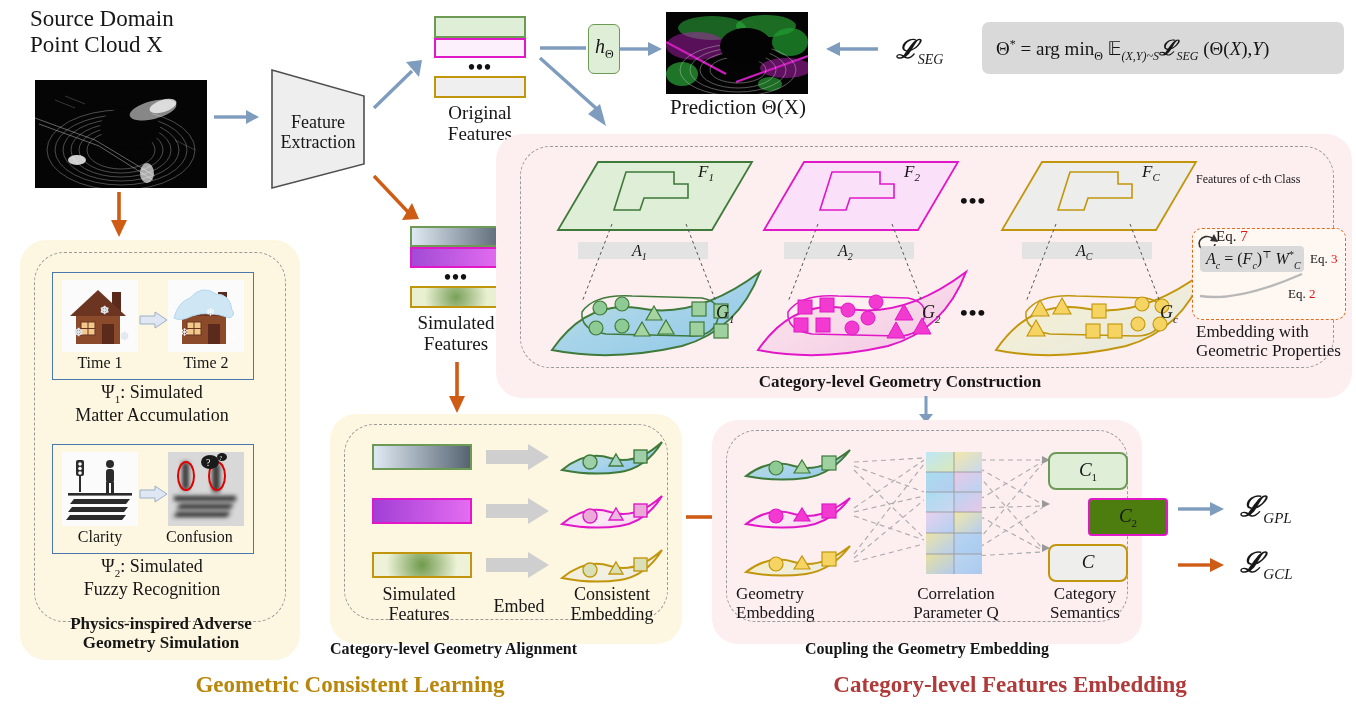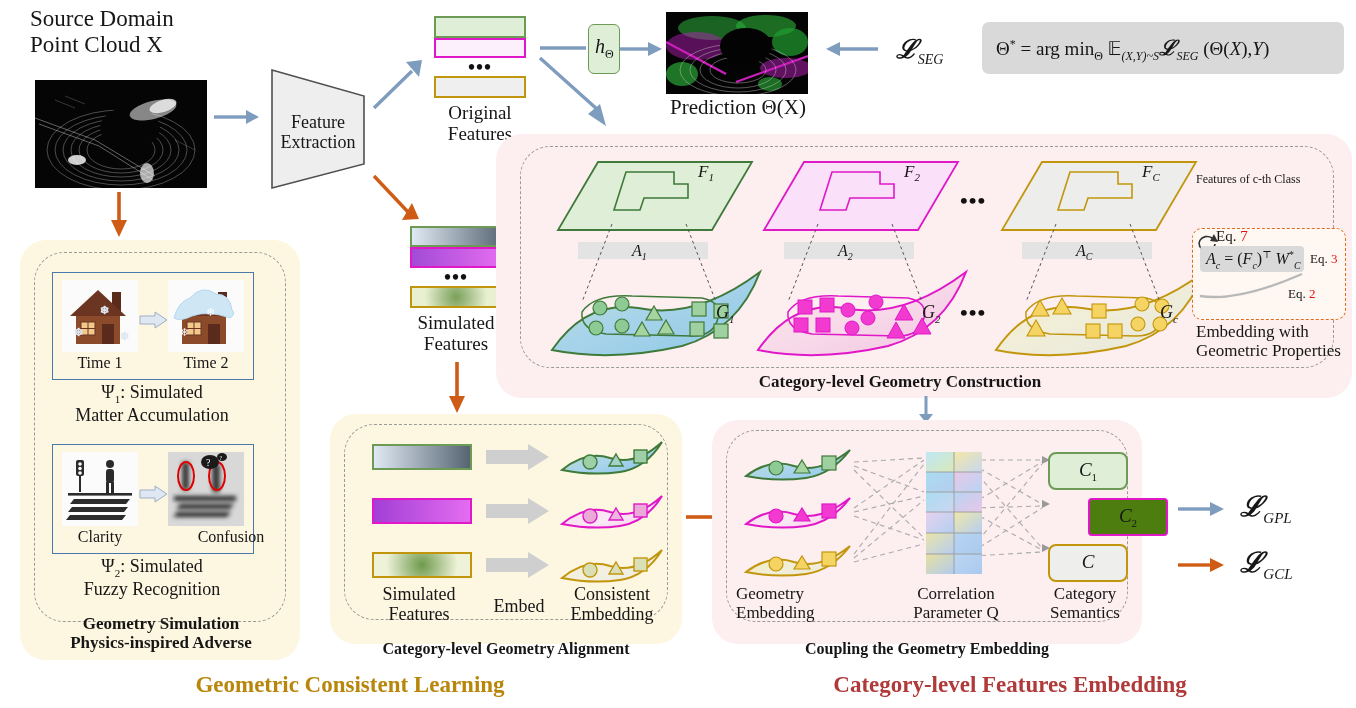--- a/index.html
+++ b/index.html
@@ -301,31 +301,31 @@
     <ellipse cx="49" cy="24" rx="8" ry="14" fill="none" stroke="#e00000" stroke-width="2"></ellipse>
     <g transform="translate(28,0)">
       <ellipse cx="14" cy="10" rx="9" ry="7" fill="#1a1a1a"></ellipse>
       <text x="10" y="14" font-size="10" fill="#ffffff" font-family="'Liberation Serif',serif">?</text>
       <ellipse cx="26" cy="5" rx="5" ry="4" fill="#1a1a1a"></ellipse>
       <text x="23.5" y="8" font-size="6" fill="#ffffff" font-family="'Liberation Serif',serif">?</text>
     </g>
   </svg>
 </div>
 <div class="abs" style="left:62px;top:528px;width:76px;text-align:center;font-size:16px;">Clarity</div>
-<div class="abs" style="left:166px;top:528px;width:82px;text-align:center;font-size:16px;margin-left:24px;">Confusion</div>
+<div class="abs" style="left:166px;top:528px;width:82px;text-align:left;font-size:16px;">Confusion</div>
 <div class="abs txt" style="left:46px;top:556px;width:212px;text-align:center;font-size:18px;">
   <div>
     <span>Ψ</span><sub style="font-size:11px;">2</sub><span>:  Simulated</span>
   </div>
   <div>Fuzzy Recognition</div>
 </div>
 
 <div class="abs txt b" style="left:26px;top:614px;width:270px;text-align:center;font-size:17px;">
+  <div>Physics-inspired Adverse</div>
   <div>Geometry Simulation</div>
-  <div>Physics-inspired Adverse</div>
 </div>
 
 <div class="panel-yellow abs" style="left:330px;top:414px;width:352px;height:230px;"></div>
 <div class="dash-round" style="left:344px;top:424px;width:322px;height:194px;"></div>
 
 <div class="fbar" style="left:372px;top:444px;width:100px;height:26px;border:2px solid #6d9b55;background:linear-gradient(90deg,#dfe9f3,#566472);"></div>
 <div class="fbar" style="left:372px;top:498px;width:100px;height:26px;border:2px solid #e018c8;background:linear-gradient(90deg,#a23fd6,#e46cf0);"></div>
 <div class="fbar" style="left:372px;top:552px;width:100px;height:26px;border:2px solid #c2960c;background:radial-gradient(circle at 50% 50%,#6f9a4c,#edf2d8 72%);"></div>
 
 <div class="abs" style="left:486px;top:444px;">
@@ -392,21 +392,21 @@
 
 <div class="abs txt" style="left:354px;top:584px;width:130px;text-align:center;font-size:18px;">
   <div>Simulated</div>
   <div>Features</div>
 </div>
 <div class="abs" style="left:486px;top:596px;width:66px;text-align:center;font-size:18px;">Embed</div>
 <div class="abs txt" style="left:552px;top:584px;width:120px;text-align:center;font-size:18px;">
   <div>Consistent</div>
   <div>Embedding</div>
 </div>
-<div class="abs txt b" style="left:330px;top:640px;width:352px;text-align:center;font-size:16px;">Category-level Geometry Alignment</div>
+<div class="abs txt b" style="left:330px;top:640px;width:352px;font-size:16px;">Category-level Geometry Alignment</div>
 
 <div class="abs" style="left:686px;top:508px;">
   <svg width="40" height="18" viewBox="0 0 40 18">
     <line x1="0" y1="9" x2="26" y2="9" stroke="#cf5c15" stroke-width="3.6"></line>
     <polygon points="26,2 39,9 26,16" fill="#cf5c15"></polygon>
   </svg>
 </div>
 
 <div class="panel-pink abs" style="left:496px;top:134px;width:856px;height:264px;"></div>
 <div class="dash-round" style="left:520px;top:146px;width:812px;height:220px;"></div>

